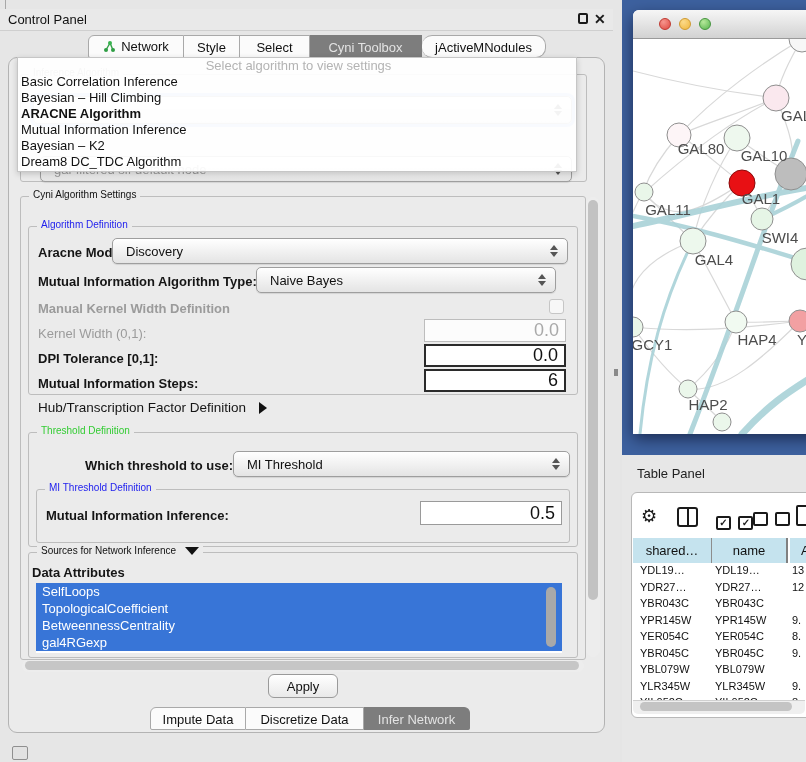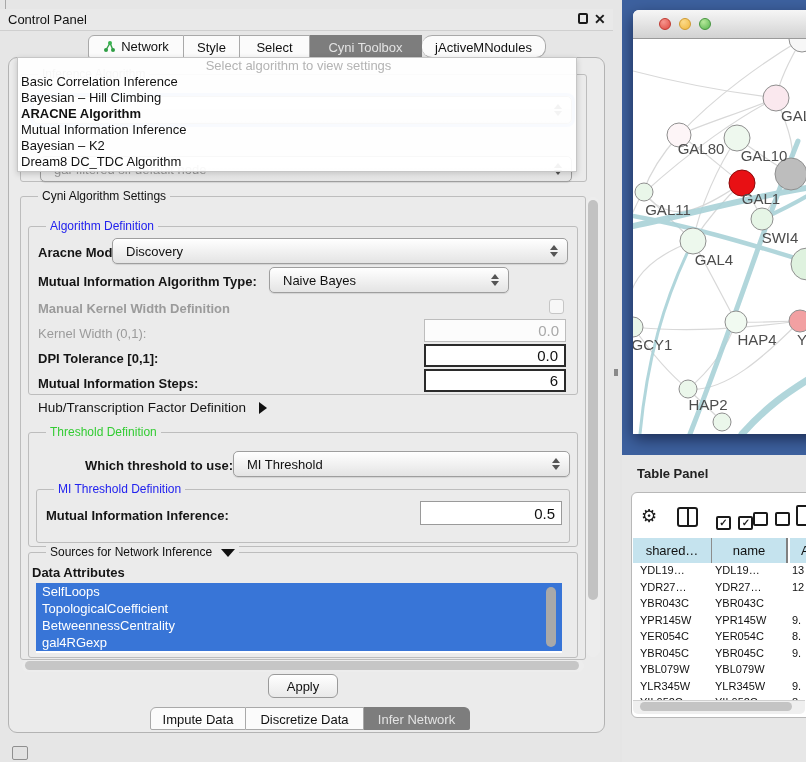--- a/index.html
+++ b/index.html
@@ -4,33 +4,33 @@
 <style>
   html,body{margin:0;padding:0;}
   body{width:806px;height:762px;overflow:hidden;background:#e5e5e5;
        font-family:"Liberation Sans",sans-serif;-webkit-font-smoothing:antialiased;}
   #app{position:relative;width:806px;height:762px;}
   .abs{position:absolute;}
   .lbl{font-size:13px;color:#151515;white-space:nowrap;}
   .bold{font-weight:bold;}
   .grayed{color:#9b9b9b;}
   .groupbox{position:absolute;border:1px solid #bdbdbd;border-radius:3px;}
-  .legend{position:absolute;top:-8px;left:17px;background:#ebebeb;padding:0 4px;
-          font-size:12px;white-space:nowrap;}
+  .legend{position:absolute;top:-8px;left:8px;background:#ebebeb;padding:0 4px;
+          font-size:10px;white-space:nowrap;}
   .combo{position:absolute;border:1px solid #9e9e9e;border-radius:5px;
          background:linear-gradient(#ffffff,#e4e4e4);
          display:flex;align-items:center;font-size:13px;color:#111;
          padding-left:13px;box-sizing:border-box;box-shadow:0 1px 1px rgba(0,0,0,.10);}
   .combo .arrows{position:absolute;right:9px;top:50%;transform:translateY(-50%);
          display:flex;flex-direction:column;align-items:center;}
   .arr-up{width:0;height:0;border-left:4px solid transparent;border-right:4px solid transparent;
           border-bottom:5px solid #555;margin-bottom:2px;}
   .arr-dn{width:0;height:0;border-left:4px solid transparent;border-right:4px solid transparent;
           border-top:5px solid #555;}
-  .field{position:absolute;background:#fff;font-size:15px;color:#111;
+  .field{position:absolute;background:#fff;font-size:18px;color:#111;
          display:flex;align-items:center;justify-content:flex-end;
          padding-right:6px;box-sizing:border-box;border:1px solid #9a9a9a;}
   .field.dark{border:2px solid #2b2b2b;}
   .field.disabled{border:1px solid #bdbdbd;color:#a9a9a9;background:#fcfcfc;}
   .tab{height:23px;line-height:23px;background:#fbfbfb;border:1px solid #a9a9a9;
        border-left:none;text-align:center;font-size:13px;color:#111;box-sizing:border-box;}
   .tab.first{border-left:1px solid #a9a9a9;border-top-left-radius:6px;border-bottom-left-radius:2px;}
   .tab.last{border-top-right-radius:6px;border-bottom-right-radius:2px;}
   .tab.sel{background:#7d7d7d;color:#e3e3e3;border-color:#7d7d7d;}
   .popup-item{height:16px;line-height:16px;font-size:13px;color:#111;padding-left:3px;white-space:nowrap;}
@@ -116,21 +116,21 @@
   </div>
   <div class="abs lbl bold" style="left:38px;top:245px;">Aracne Mode:</div>
   <div class="combo" style="left:112px;top:238px;width:456px;height:26px;">
     <span>Discovery</span>
     <span class="arrows">
         <span class="arr-up"></span>
         <span class="arr-dn"></span>
       </span>
   </div>
   <div class="abs lbl bold" style="left:38px;top:274px;">Mutual Information Algorithm Type:</div>
-  <div class="combo" style="left:269px;top:267px;width:240px;height:26px;">
+  <div class="combo" style="left:256px;top:267px;width:300px;height:26px;">
     <span>Naive Bayes</span>
     <span class="arrows">
         <span class="arr-up"></span>
         <span class="arr-dn"></span>
       </span>
   </div>
   <div class="abs lbl bold grayed" style="left:38px;top:301px;">Manual Kernel Width Definition</div>
   <div class="abs" style="left:549px;top:299px;width:15px;height:15px;border:1px solid #c6c6c6;border-radius:3px;background:#f7f7f7;box-sizing:border-box;"></div>
   <div class="abs lbl grayed" style="left:38px;top:326px;">Kernel Width (0,1):</div>
   <div class="field disabled" style="left:424px;top:319px;width:142px;height:23px;">0.0</div>
@@ -267,21 +267,21 @@
           <text x="757" y="344" text-anchor="middle">HAP4</text>
           <text x="797" y="344">Y</text>
           <text x="652" y="349" text-anchor="middle">GCY1</text>
           <text x="708" y="409" text-anchor="middle">HAP2</text>
         </g>
       </svg>
     </div>
   </div>
 
   <div class="abs" style="left:622px;top:455px;width:184px;height:307px;background:#e7e7e7;"></div>
-  <div class="abs lbl" style="left:637px;top:466px;color:#222;font-weight:bold;">Table Panel</div>
+  <div class="abs lbl" style="left:637px;top:466px;color:#222;">Table Panel</div>
 
   <div class="abs" style="left:631px;top:492px;width:182px;height:226px;background:#fff;border:1px solid #b8b8b8;border-radius:6px;box-sizing:border-box;"></div>
 
   <div class="abs" style="left:641px;top:505px;font-size:18px;color:#1a1a1a;">⚙</div>
   <div class="abs" style="left:677px;top:507px;width:21px;height:20px;border:2px solid #1a1a1a;border-radius:3px;box-sizing:border-box;">
     <div style="position:absolute;left:8px;top:0;width:2px;height:16px;background:#1a1a1a;"></div>
   </div>
   <div class="abs" style="left:716px;top:512px;">
     <span class="chk-icon">✓</span>
     <span class="chk-icon" style="margin-left:3px;">✓</span>

